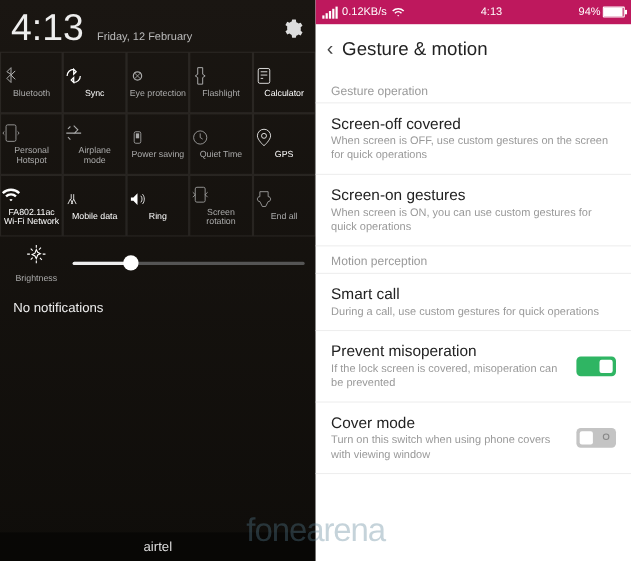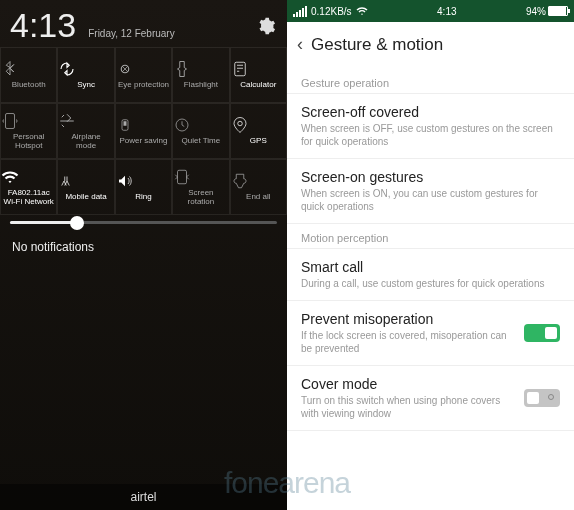--- a/index.html
+++ b/index.html
@@ -27,21 +27,21 @@
   .bright-lbl { font-size: 8px; color: #aaa; margin-top: 2px; }
   .slider-track { flex: 1; height: 3px; background: #555; border-radius: 2px; position: relative; }
   .slider-fill { position: absolute; left: 0; top: 0; bottom: 0; width: 25%; background: #eee; border-radius: 2px; }
   .slider-thumb { position: absolute; top: 50%; left: 25%; width: 14px; height: 14px; border-radius: 50%; background: #fff; transform: translate(-50%, -50%); }
 
   .no-notif { font-size: 12px; color: #eee; padding: 10px 12px; }
 
   .carrier { position: absolute; bottom: 0; left: 0; right: 0; background: rgba(0,0,0,0.45); text-align: center; font-size: 12px; color: #ddd; padding: 6px 0; }
 
   
-  .stbar { height: 22px; background: #14532d; display: flex; align-items: center; justify-content: space-between; color: #fff; font-size: 10px; padding: 0 6px; }
+  .stbar { height: 22px; background: #be185d; display: flex; align-items: center; justify-content: space-between; color: #fff; font-size: 10px; padding: 0 6px; }
   .stl, .str { display: flex; align-items: center; gap: 4px; }
   .sig-bars { display: flex; align-items: flex-end; gap: 1px; }
   .sig-bars span { width: 2px; background: #fff; }
   .sig-bars span:nth-child(1){height:3px}.sig-bars span:nth-child(2){height:5px}.sig-bars span:nth-child(3){height:7px}.sig-bars span:nth-child(4){height:9px}.sig-bars span:nth-child(5){height:11px}
   .wifi-ic { width: 12px; height: 12px; fill: #fff; }
   .batt { display: flex; align-items: center; gap: 2px; }
   .batt-shell { width: 20px; height: 10px; border: 1px solid #fff; border-radius: 1px; position: relative; }
   .batt-shell::after { content: ''; position: absolute; right: -3px; top: 2px; width: 2px; height: 4px; background: #fff; }
   .batt-fill { position: absolute; left: 0; top: 0; bottom: 0; width: 94%; background: #fff; }
 
@@ -176,20 +176,28 @@
       </div>
       <div class="tile">
         <svg class="ico" viewBox="0 0 24 24" style="color:#aaa">
           <path d="M7 3h10v6c4 0 4 6 0 6l-3 6H10l-3-6c-4 0-4-6 0-6V3z" fill="none" stroke="currentColor"></path>
         </svg>
         <span class="lbl">End all</span>
       </div>
     </div>
 
   <div class="bright-row">
+    <div class="bright-icon-wrap">
+      <span>
+        <svg viewBox="0 0 24 24">
+            <path d="M12 7l1.5 3 3 1.5-3 1.5L12 17l-1.5-3-3-1.5 3-1.5L12 7zm0-5v3m0 14v3m10-10h-3M5 12H2m15.07-7.07l-2.12 2.12M8.05 15.95l-2.12 2.12m0-12.02l2.12 2.12m7.9 7.9l2.12 2.12" stroke="#fff" stroke-width="1.2" fill="none"></path>
+          </svg>
+      </span>
+      <span class="bright-lbl">Brightness</span>
+    </div>
     <div class="slider-track">
       <div class="slider-fill"></div>
       <div class="slider-thumb"></div>
     </div>
   </div>
 
   <div class="no-notif">No notifications</div>
 
   <div class="carrier">airtel</div>
 </div>

